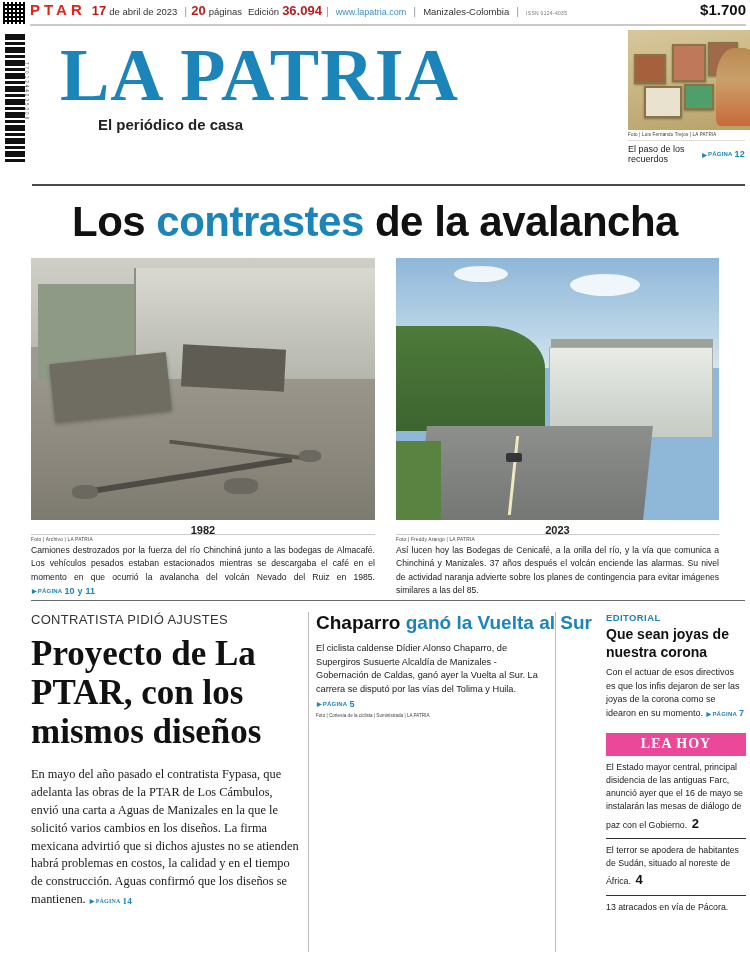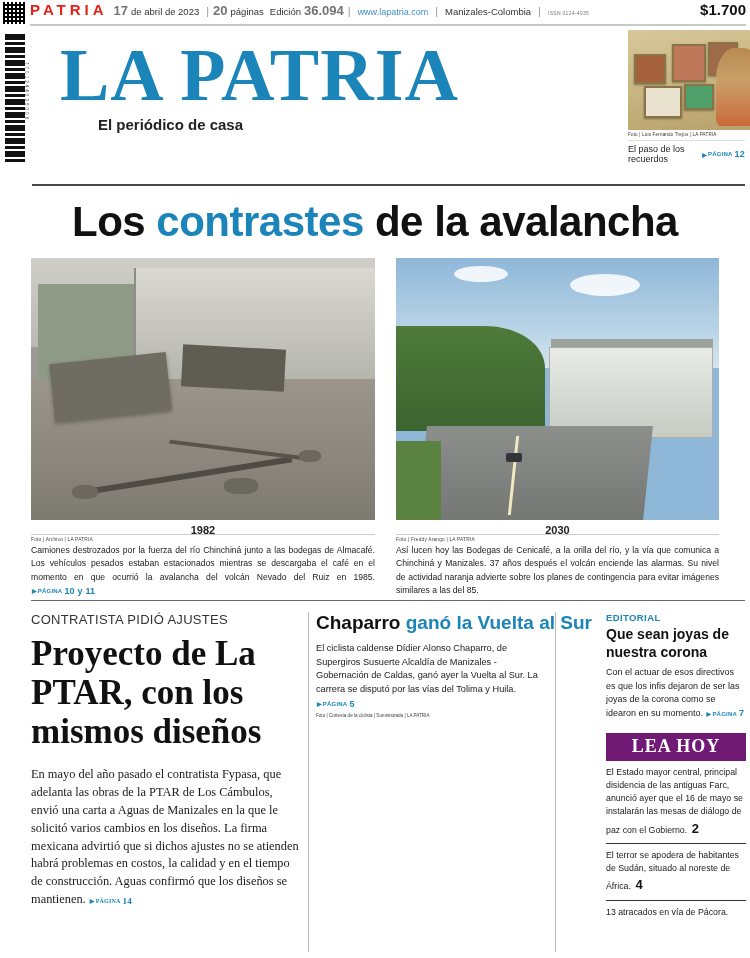--- a/index.html
+++ b/index.html
@@ -55,21 +55,21 @@
   .dayname {
     color: #e2231a;
     font-weight: bold;
     font-size: 15px;
     letter-spacing: 4px;
     margin-right: 6px;
   }
   .s-num {
     font-weight: bold;
     font-size: 13px;
-    color: #737373;
+    color: #b91c1c;
   }
   .s-txt {
     font-size: 9.5px;
     color: #333;
     margin: 0 3px;
   }
   .s-sep {
     color: #999;
     font-size: 11px;
     margin: 0 4px;
@@ -400,26 +400,26 @@
     margin-top: 3px;
   }
   .editorial-body {
     font-size: 9px;
     line-height: 1.5;
     color: #1a1a1a;
     margin-top: 5px;
   }
   .leahoy-bar {
     margin-top: 12px;
-    background: #701a75;
+    background: #ec4899;
     color: #fff;
     text-align: center;
     font-family: "Liberation Serif", serif;
     font-weight: bold;
-    font-size: 18px;
+    font-size: 14px;
     letter-spacing: 1px;
     padding: 3px 4px 4px;
   }
   .leahoy-item {
     font-size: 8.8px;
     line-height: 1.5;
     color: #1a1a1a;
     padding: 5px 0;
     border-bottom: 1px solid #333;
   }
@@ -432,21 +432,21 @@
   }
 </style>
 </head>
 <body>
 
 <div class="page">
 
   <div class="topstrip">
     <div class="qr"></div>
     <div class="strip-inner">
-      <span class="dayname">PATRIA</span>
+      <span class="dayname">PTAR</span>
       <span class="s-num">17</span>
       <span class="s-txt">de abril de 2023</span>
       <span class="s-sep">|</span>
       <span class="s-num">20</span>
       <span class="s-txt">páginas</span>
       <span class="s-txt">Edición</span>
       <span class="s-num">36.094</span>
       <span class="s-sep">|</span>
       <span class="s-url">www.lapatria.com</span>
       <span class="s-sep">|</span>
@@ -510,21 +510,21 @@
     <div class="pr-cloud" style="left:54%;top:6%;width:70px;height:22px;"></div>
     <div class="pr-cloud" style="left:18%;top:3%;width:54px;height:16px;"></div>
     <div class="pr-roof"></div>
     <div class="pr-bldg"></div>
     <div class="pr-trees"></div>
     <div class="pr-road"></div>
     <div class="pr-line"></div>
     <div class="pr-car"></div>
     <div class="pr-grass"></div>
   </div>
-  <div class="yearlabel" style="left:396px; top:524px; width:323px;">2030</div>
+  <div class="yearlabel" style="left:396px; top:524px; width:323px;">2023</div>
 
   <div class="capbox" style="left:31px; top:534px; width:344px;">
     <div class="cap-credit">Foto | Archivo | LA PATRIA</div>
     <div class="cap-text">
       <span>Camiones destrozados por la fuerza del río Chinchiná junto a las bodegas de Almacafé. Los vehículos pesados estaban estacionados mientras se descargaba el café en el momento en que ocurrió la avalancha del volcán Nevado del Ruiz en 1985.</span>
       <span class="pref">
         <span>PÁGINA</span>
         <span class="pg">10 y 11</span>
       </span>
     </div>

